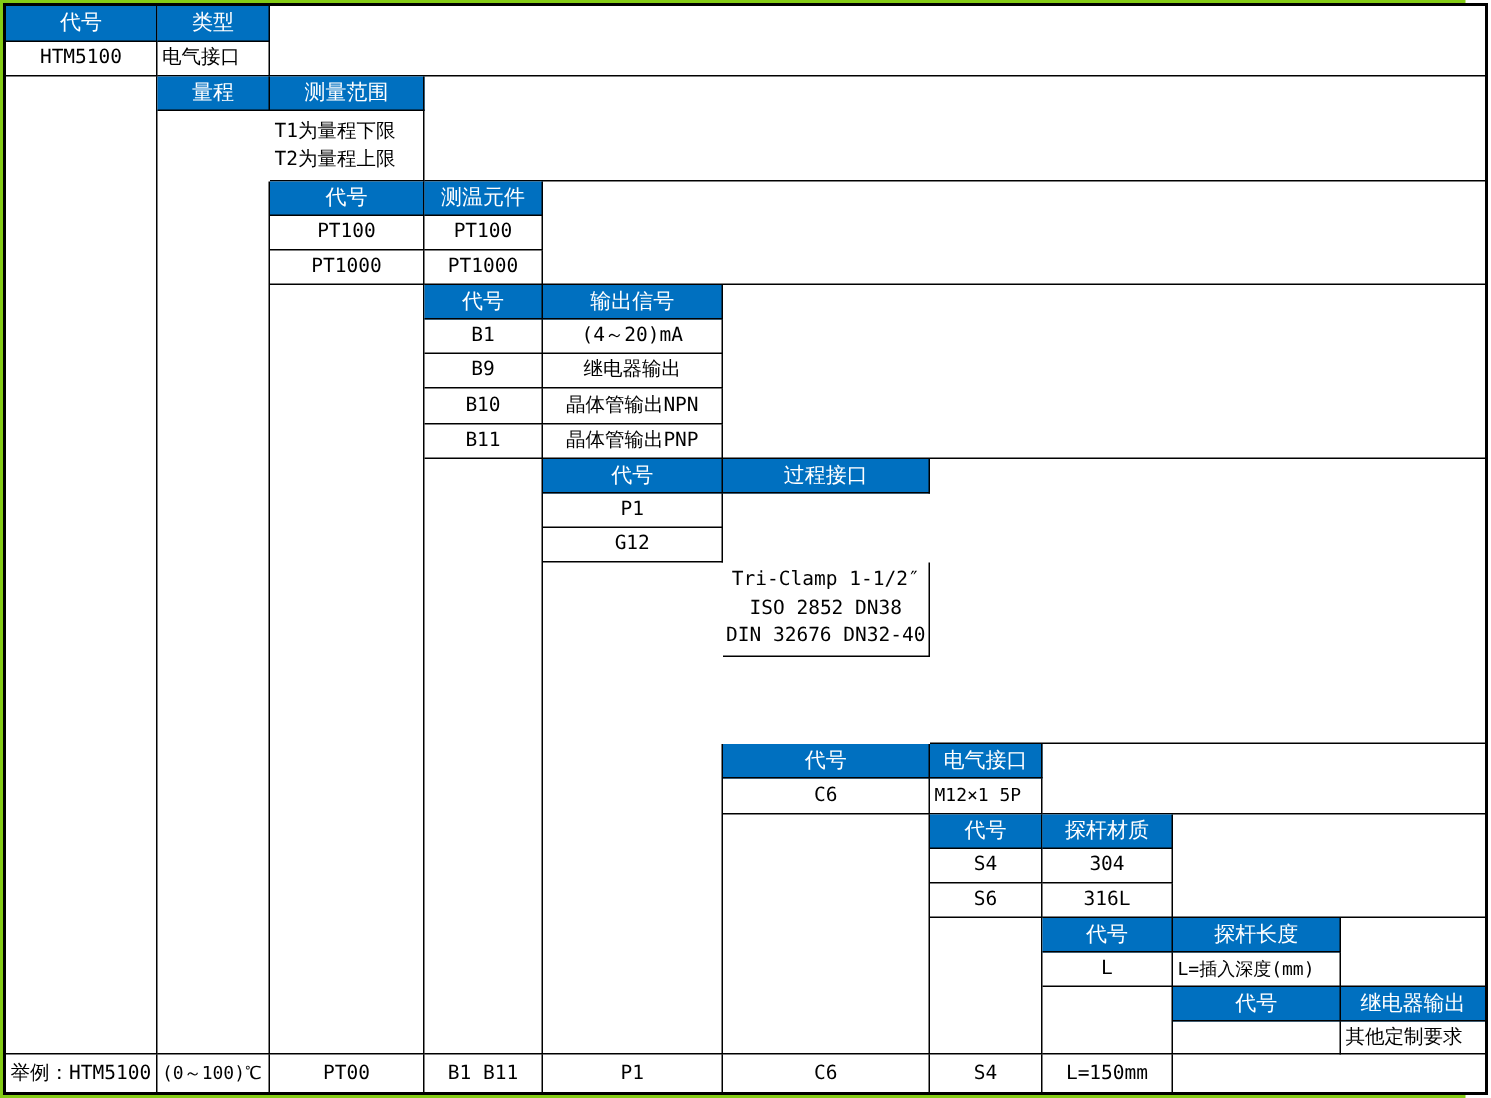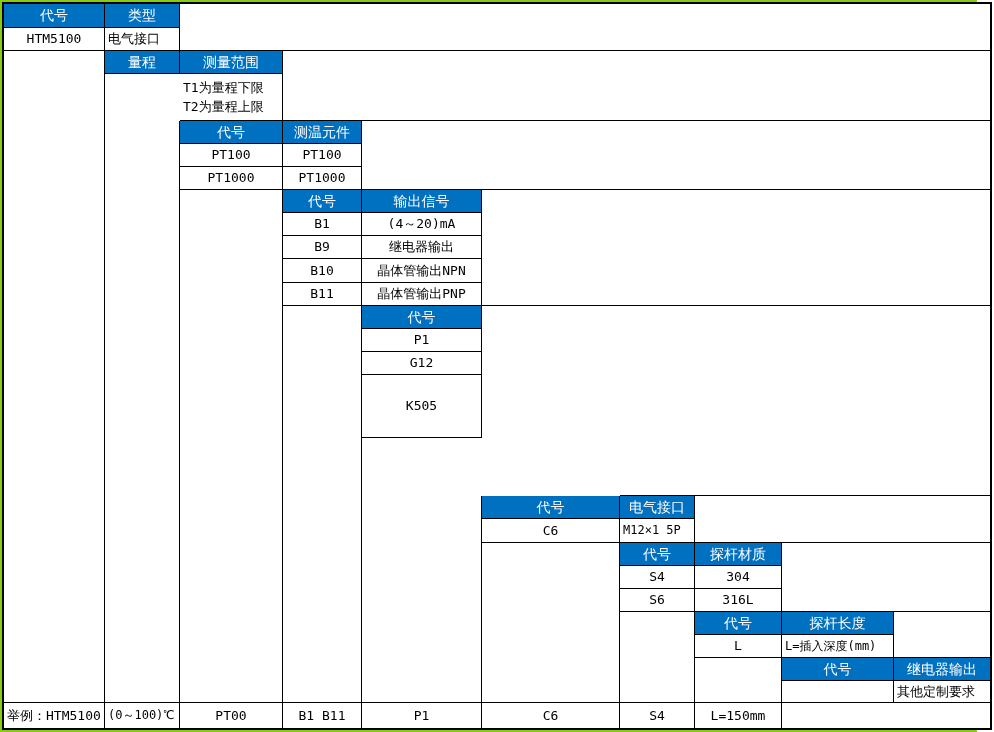--- a/index.html
+++ b/index.html
@@ -61,24 +61,27 @@
     <div class="c" style="grid-area:9/4/10/5">B1</div>
     <div class="c" style="grid-area:9/5/10/6">(4～20)mA</div>
     <div class="c" style="grid-area:10/4/11/5">B9</div>
     <div class="c" style="grid-area:10/5/11/6">继电器输出</div>
     <div class="c" style="grid-area:11/4/12/5">B10</div>
     <div class="c" style="grid-area:11/5/12/6">晶体管输出NPN</div>
     <div class="c" style="grid-area:12/4/13/5">B11</div>
     <div class="c" style="grid-area:12/5/13/6">晶体管输出PNP</div>
 
     <div class="c h" style="grid-area:13/5/14/6">代号</div>
+    <div class="c h" style="grid-area:13/6/14/7">过程接口</div>
     <div class="c fr" style="grid-area:13/7/18/11"></div>
     <div class="c" style="grid-area:14/5/15/6">P1</div>
     <div class="c" style="grid-area:15/5/16/6">G12</div>
-    <div class="c" style="grid-area:16/5/17/6">K505</div>
+    <div class="c pre" style="grid-area:16/6/17/7">Tri-Clamp 1-1/2″
+ISO 2852 DN38
+DIN 32676 DN32-40</div>
 
     <div class="c h" style="grid-area:18/6/19/7">代号</div>
     <div class="c h" style="grid-area:18/7/19/8">电气接口</div>
     <div class="c fr" style="grid-area:18/8/20/11"></div>
     <div class="c" style="grid-area:19/6/20/7">C6</div>
     <div class="c left fit" style="grid-area:19/7/20/8">M12×1 5P</div>
 
     <div class="c h" style="grid-area:20/7/21/8">代号</div>
     <div class="c h" style="grid-area:20/8/21/9">探杆材质</div>
     <div class="c fr" style="grid-area:20/9/23/11"></div>

